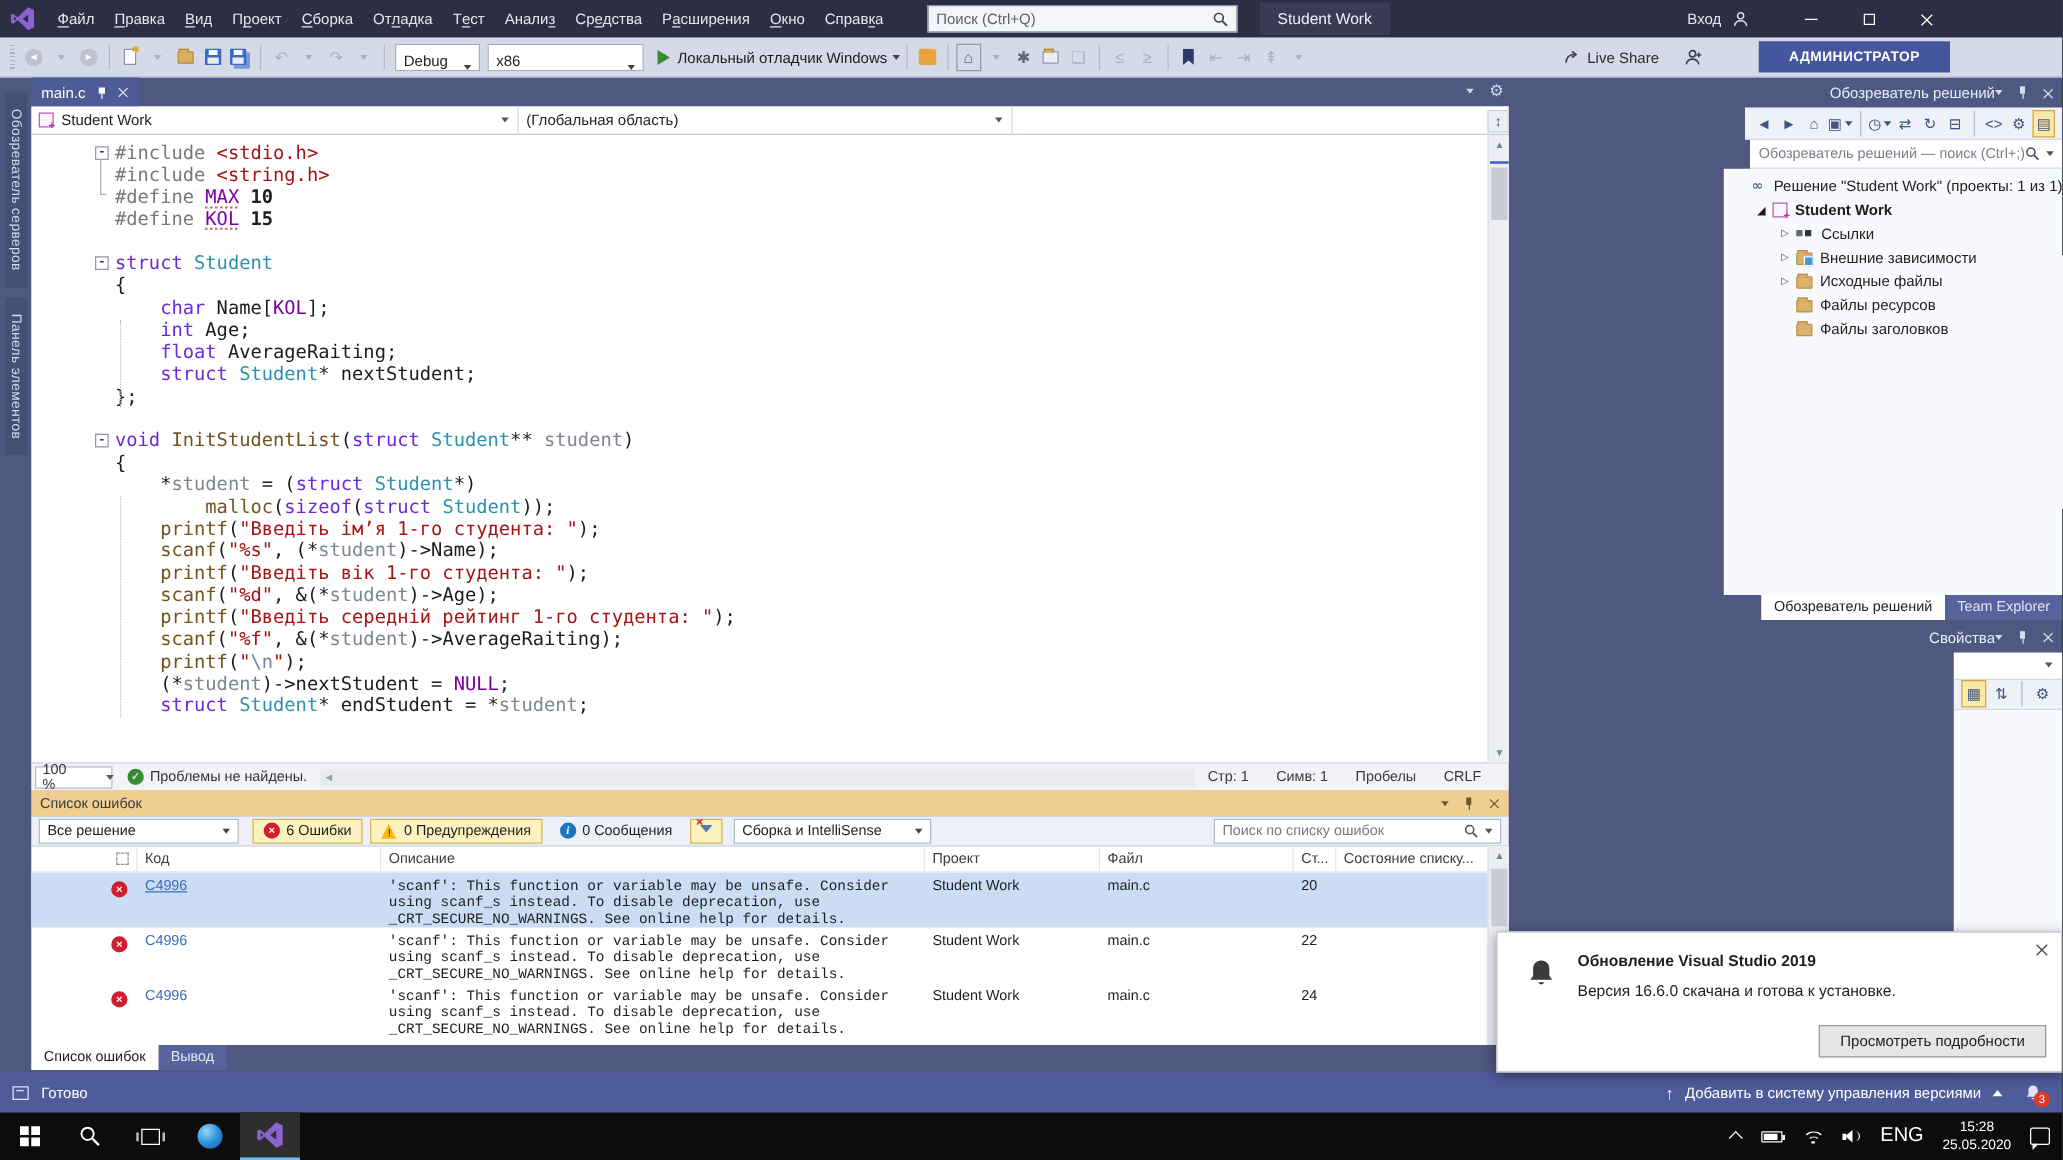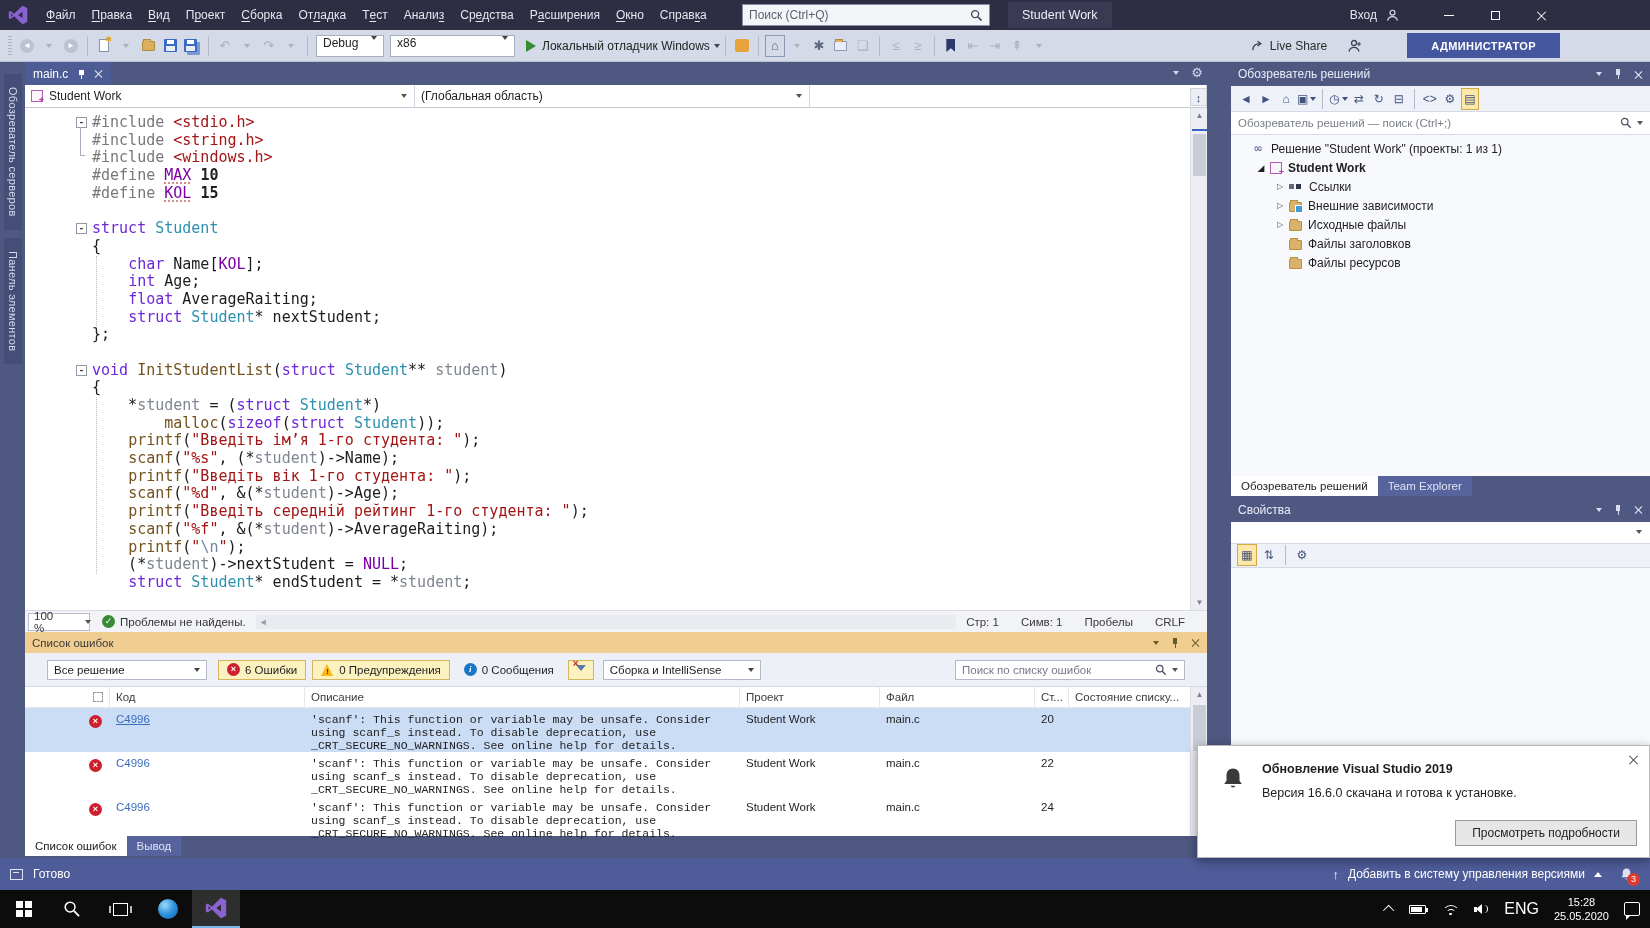--- a/index.html
+++ b/index.html
@@ -39,21 +39,21 @@
   .navcirc { width:14px; height:14px; border-radius:50%; background:#bcc2cf; color:#fff; font-size:8px; line-height:14px; text-align:center; }
   .chev-d { width:0; height:0; border-left:3.5px solid transparent; border-right:3.5px solid transparent; border-top:4.5px solid currentColor; display:inline-block; }
   .doc-icon { width:10px; height:13px; background:#fff; border:1px solid #8a93a8; position:relative; }
   .doc-icon.new::after { content:"✱"; position:absolute; right:-4px; top:-5px; color:#d8a425; font-size:8px; }
   .folder-glyph { width:13px; height:10px; background:#dcaf5e; border:1px solid #b08a3e; border-radius:1px; position:relative; }
   .folder-glyph::before { content:""; position:absolute; top:-3px; left:0; width:6px; height:2px; background:#dcaf5e; border:1px solid #b08a3e; border-bottom:none; }
   .floppy { width:13px; height:13px; background:#3a69c7; border-radius:1px; position:relative; }
   .floppy::before { content:""; position:absolute; top:1px; left:3px; width:7px; height:4px; background:#fff; }
   .floppy::after { content:""; position:absolute; bottom:1px; left:2px; width:9px; height:5px; background:#e8edf8; }
   .floppy.all { box-shadow:3px 3px 0 #7e98d2; margin-right:4px; }
-  .combo { background:#fff; border:1px solid #a9afc0; height:22px; display:flex; align-items:flex-start; padding:0 6px; color:#222; margin:0 3px; }
+  .combo { background:#fff; border:1px solid #a9afc0; height:22px; display:flex; align-items:flex-end; padding:0 6px; color:#222; margin:0 3px; }
   .combo .chev-d { margin-left:auto; color:#444; }
   .runtri { width:0; height:0; border-left:10px solid #388a34; border-top:6px solid transparent; border-bottom:6px solid transparent; margin:0 6px 0 8px; }
   .runlabel { color:#1e1e1e; margin-right:4px; }
   .attach { width:14px; height:13px; background:#e8a33d; border-radius:2px; }
   .bookmark { width:9px; height:13px; background:#2b3a6b; clip-path:polygon(0 0,100% 0,100% 100%,50% 72%,0 100%); }
   .toolbar-right { margin-left:auto; display:flex; align-items:center; }
   .liveshare { display:flex; align-items:center; color:#2b2b2b; margin-right:20px; }
   .liveshare svg { margin-right:5px; }
   .admin-btn { height:25px; padding:0 24px; background:#44569e; color:#fff; font-size:11px; font-weight:bold; letter-spacing:.4px;
                display:flex; align-items:center; margin:0 86px 0 18px; }
@@ -117,21 +117,21 @@
   .errorpanel { height:226px; flex:none; display:flex; flex-direction:column; background:#4e5880; }
   .ep-title { height:21px; flex:none; background:#f0cd90; display:flex; align-items:center; padding:0 7px; color:#3b3b3b; font-size:11.5px; }
   .ep-title-btns { margin-left:auto; display:flex; align-items:center; gap:12px; color:#6a5a2a; }
   .pin-dark { width:8px; height:10px; position:relative; }
   .pin-dark::before { content:""; position:absolute; top:0; left:2px; width:4px; height:6px; background:#6a5a2a; }
   .pin-dark::after { content:""; position:absolute; top:6px; left:3.5px; width:1px; height:4px; background:#6a5a2a; }
   .x-dark { width:9px; height:9px; position:relative; }
   .x-dark::before,.x-dark::after { content:""; position:absolute; left:4px; top:0; width:1px; height:10px; background:#6a5a2a; }
   .x-dark::before{transform:rotate(45deg);} .x-dark::after{transform:rotate(-45deg);}
 
-  .ep-toolbar { height:34px; flex:none; background:#edf0f7; border-bottom:1px solid #d5d9e4; display:flex; align-items:center; padding:0 22px; font-size:11.5px; }
+  .ep-toolbar { height:24px; flex:none; background:#edf0f7; border-bottom:1px solid #d5d9e4; display:flex; align-items:center; padding:0 6px; font-size:11.5px; }
   .ep-combo { background:#fff; border:1px solid #b4b9c8; height:20px; display:flex; align-items:center; padding:0 6px; margin-right:8px; }
   .ep-combo .chev-d { margin-left:10px; color:#444; }
   .tglbtn { height:20px; display:flex; align-items:center; padding:0 8px; margin:0 3px; gap:5px; }
   .tglbtn.on { background:#fbf2c0; border:1px solid #d5b460; }
   .err-ico { width:13px; height:13px; border-radius:50%; background:#cf1f2f; color:#fff; font:bold 9px/13px "Liberation Sans",sans-serif; text-align:center; flex:none; }
   .warn-ico { position:relative; width:13px; height:12px; flex:none; }
   .warn-ico::before { content:""; position:absolute; left:0; top:0; border-left:6.5px solid transparent; border-right:6.5px solid transparent; border-bottom:12px solid #fdb913; }
   .warn-ico::after { content:"!"; position:absolute; left:5px; top:2px; font:bold 8px/12px "Liberation Sans",sans-serif; color:#4a3a00; }
   .info-ico { width:13px; height:13px; border-radius:50%; background:#1a76c4; color:#fff; font:italic bold 9px/13px "Liberation Serif",serif; text-align:center; flex:none; }
   .filter-ico { position:relative; width:14px; height:13px; }
@@ -154,21 +154,21 @@
   .ep-row.sel .c-code { text-decoration:underline; }
   .c-desc { line-height:13px; color:#1e1e1e;font-family:Liberation Mono, monospace; }
   .ep-vscroll { position:absolute; right:0; top:0; bottom:0; width:17px; background:#eceef3; border-left:1px solid #dcdfe8; }
   .ep-vscroll .vs-thumb { top:18px; height:46px; }
   .ep-tabs,.se-tabs { height:22px; flex:none; display:flex; padding-left:0; background:#4e5880; align-items:flex-start; }
   .btab { height:20px; display:flex; align-items:center; padding:0 10px; font-size:11.5px; }
   .btab.active { background:#fff; color:#222; }
   .btab.inactive { background:#56639c; color:#dfe4f5; }
 
   
-  .rightpanel { flex:1; display:flex; flex-direction:column; margin-left:24px; }
+  .rightpanel { flex:1; display:flex; flex-direction:column; margin-left:24px;align-items:flex-end; }
   .pane-title { height:24px; flex:none; display:flex; align-items:center; color:#e8ecf8; padding:0 7px; font-size:12px; }
   .pane-title-btns { margin-left:auto; display:flex; align-items:center; gap:12px; color:#d8dcf0; }
   .pin-light { width:8px; height:10px; position:relative; }
   .pin-light::before { content:""; position:absolute; top:0; left:2px; width:4px; height:6px; background:#d8dcf0; }
   .pin-light::after { content:""; position:absolute; top:6px; left:3.5px; width:1px; height:4px; background:#d8dcf0; }
   .x-light { width:9px; height:9px; position:relative; }
   .x-light::before,.x-light::after { content:""; position:absolute; left:4px; top:0; width:1px; height:10px; background:#e8ecf8; }
   .x-light::before{transform:rotate(45deg);} .x-light::after{transform:rotate(-45deg);}
 
   .se-toolbar { height:26px; flex:none; background:#eef1f8; border-bottom:1px solid #d5d9e4; display:flex; align-items:center; padding:0 5px; }
@@ -442,24 +442,20 @@
           <div class="code">
               <div class="code-line">
                 <span class="gutter">
                   <span class="fold-box">-</span>
                 </span>
                 <span class="code-text"><span class="tk-pp">#include </span><span class="tk-st">&lt;stdio.h&gt;</span></span>
               </div>
               <div class="code-line">
                 <span class="gutter"></span>
                 <span class="code-text"><span class="tk-pp">#include </span><span class="tk-st">&lt;string.h&gt;</span></span>
-              </div>
-              <div class="code-line">
-                <span class="gutter"></span>
-                <span class="code-text"><span class="tk-pp">#include </span><span class="tk-st">&lt;windows.h&gt;</span></span>
               </div>
               <div class="code-line">
                 <span class="gutter"></span>
                 <span class="code-text"><span class="tk-pp">#define </span><span class="tk-md">MAX</span><span class="tk-pl"> </span><span class="tk-nm">10</span></span>
               </div>
               <div class="code-line">
                 <span class="gutter"></span>
                 <span class="code-text"><span class="tk-pp">#define </span><span class="tk-md">KOL</span><span class="tk-pl"> </span><span class="tk-nm">15</span></span>
               </div>
               <div class="code-line">
@@ -750,26 +746,26 @@
             <span class="tlabel">Внешние зависимости</span>
           </div>
           <div class="tree-row" style="padding-left: 42px;">
             <span class="arrow collapsed">▷</span>
             <span class="ticon folder"></span>
             <span class="tlabel">Исходные файлы</span>
           </div>
           <div class="tree-row" style="padding-left: 42px;">
             <span class="arrow none"></span>
             <span class="ticon folder"></span>
-            <span class="tlabel">Файлы заголовков</span>
+            <span class="tlabel">Файлы ресурсов</span>
           </div>
           <div class="tree-row" style="padding-left: 42px;">
             <span class="arrow none"></span>
             <span class="ticon folder"></span>
-            <span class="tlabel">Файлы ресурсов</span>
+            <span class="tlabel">Файлы заголовков</span>
           </div>
         </div>
       <div class="se-tabs">
         <span class="btab active">Обозреватель решений</span>
         <span class="btab inactive">Team Explorer</span>
       </div>
       <div class="pane-title">
         <span>Свойства</span>
         <span class="pane-title-btns">
           <span class="chev-d"></span>

